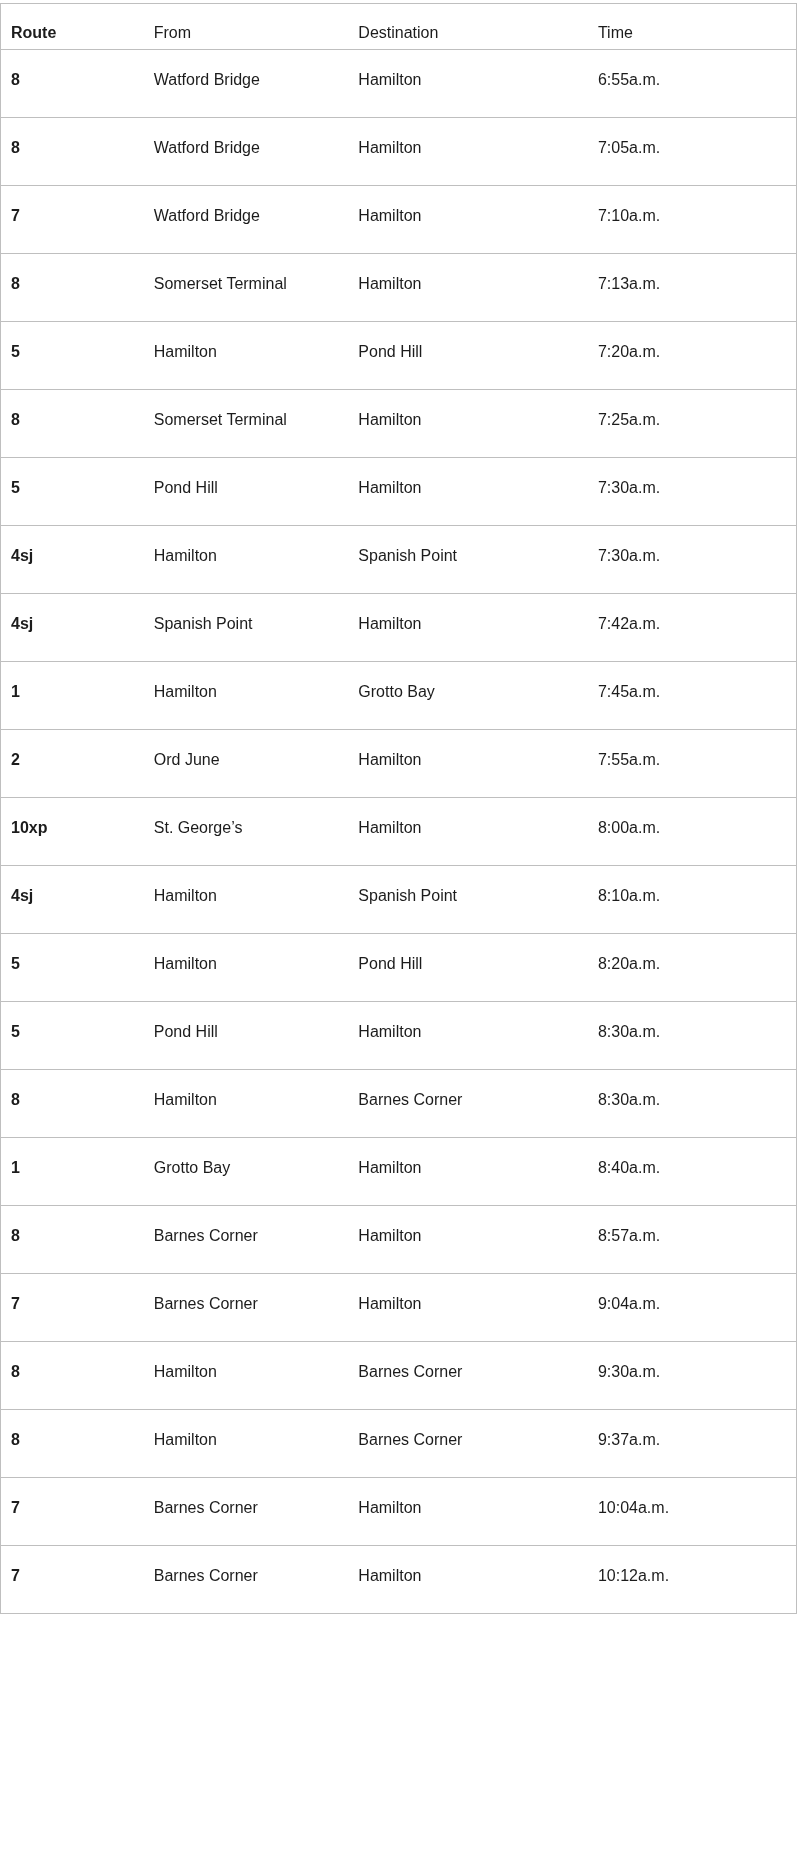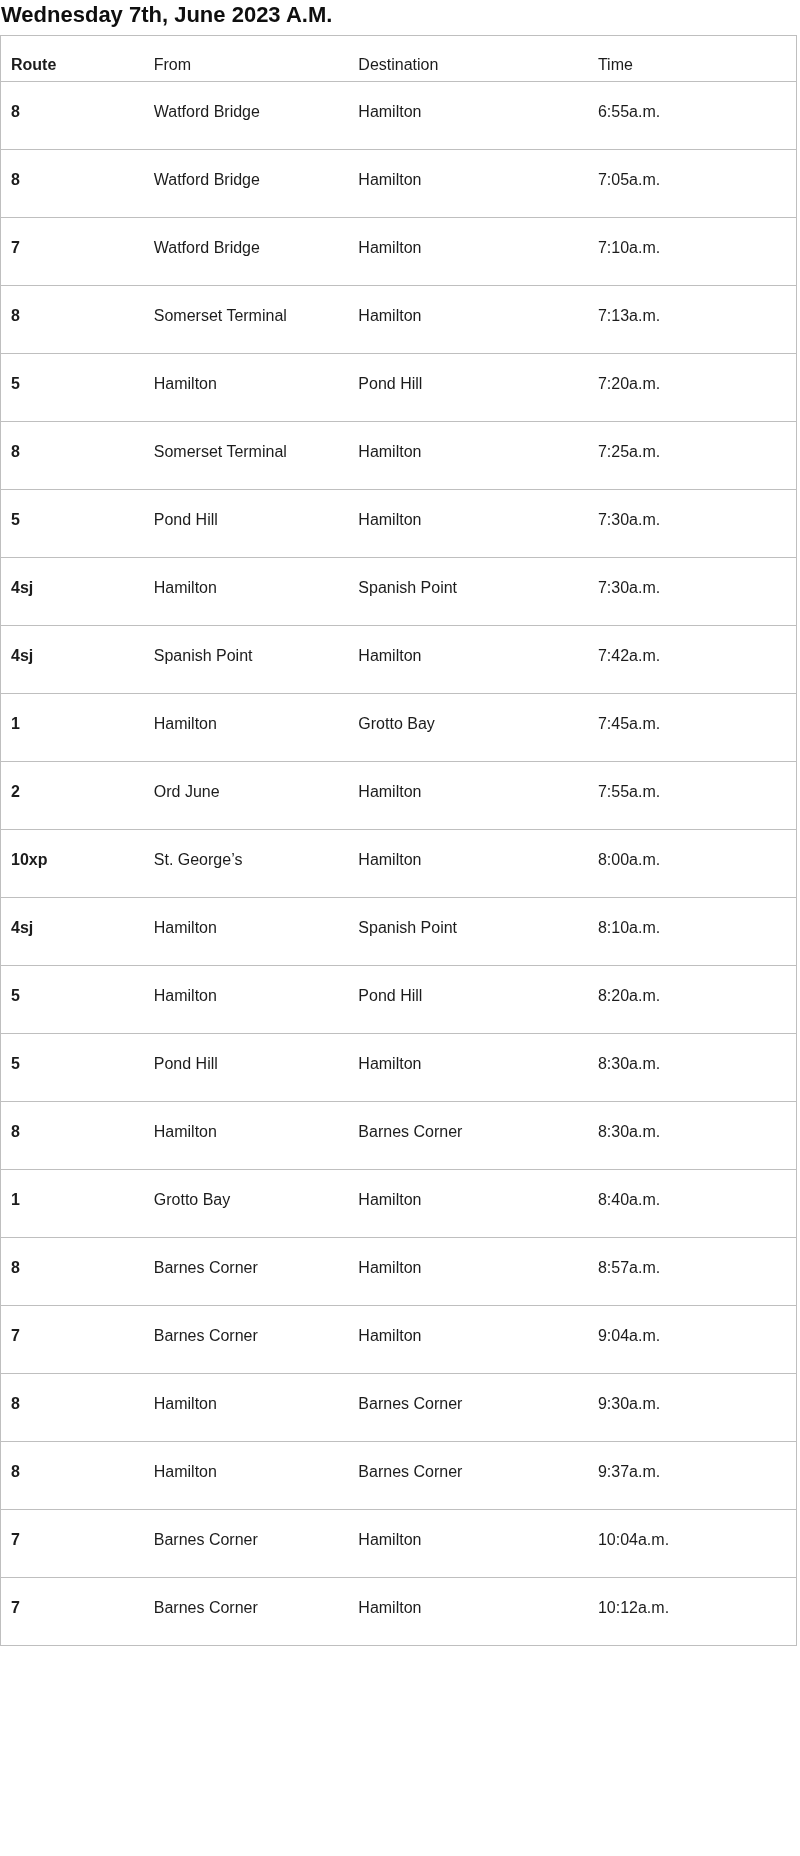--- a/index.html
+++ b/index.html
@@ -56,21 +56,20 @@
   tbody td.route-cell { font-weight: 700; }
   .col-route { width: 18%; }
   .col-from  { width: 25.7%; }
   .col-dest  { width: 30.1%; }
   .col-time  { width: 26.2%; }
 </style>
 </head>
 <body>
 
 <div class="page">
-  <h1 class="page-title">Wednesday 7th, June 2023 A.M.</h1>
 
   <table class="schedule">
     <thead>
       <tr>
         <th class="col-route">Route</th>
         <th class="col-from">From</th>
         <th class="col-dest">Destination</th>
         <th class="col-time">Time</th>
       </tr>
     </thead>

